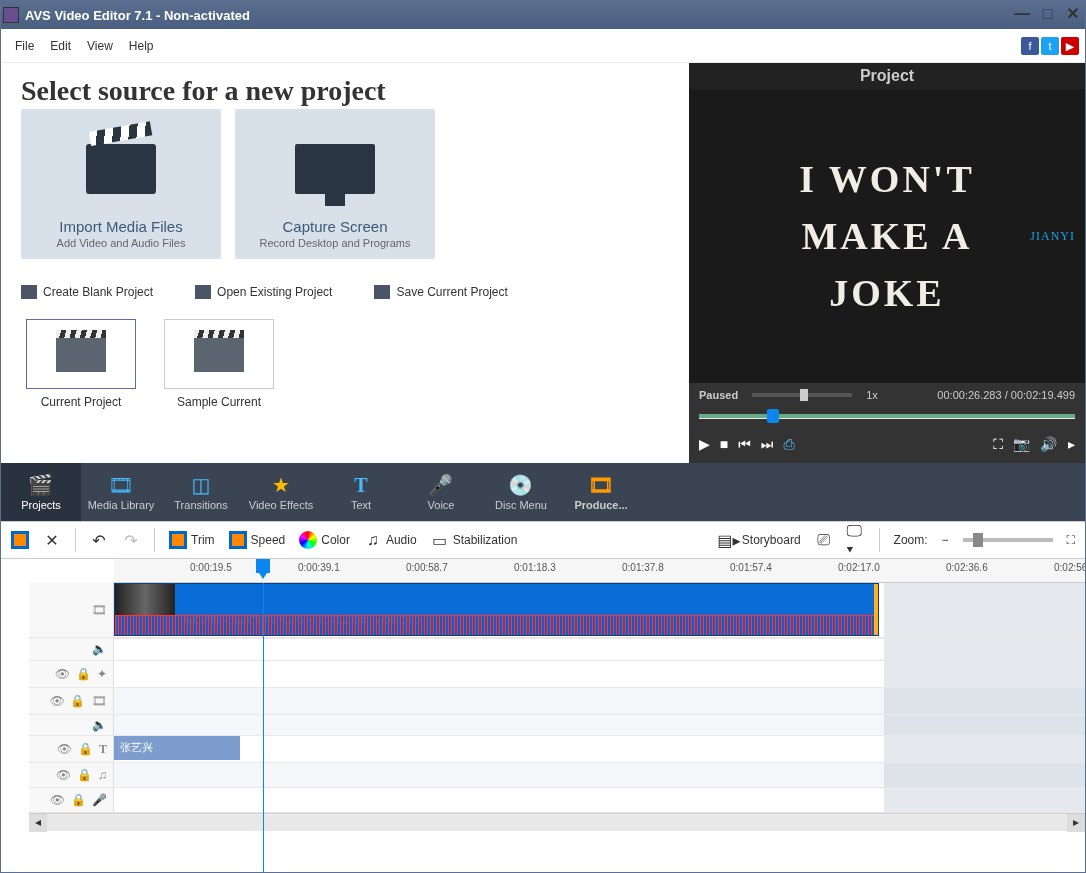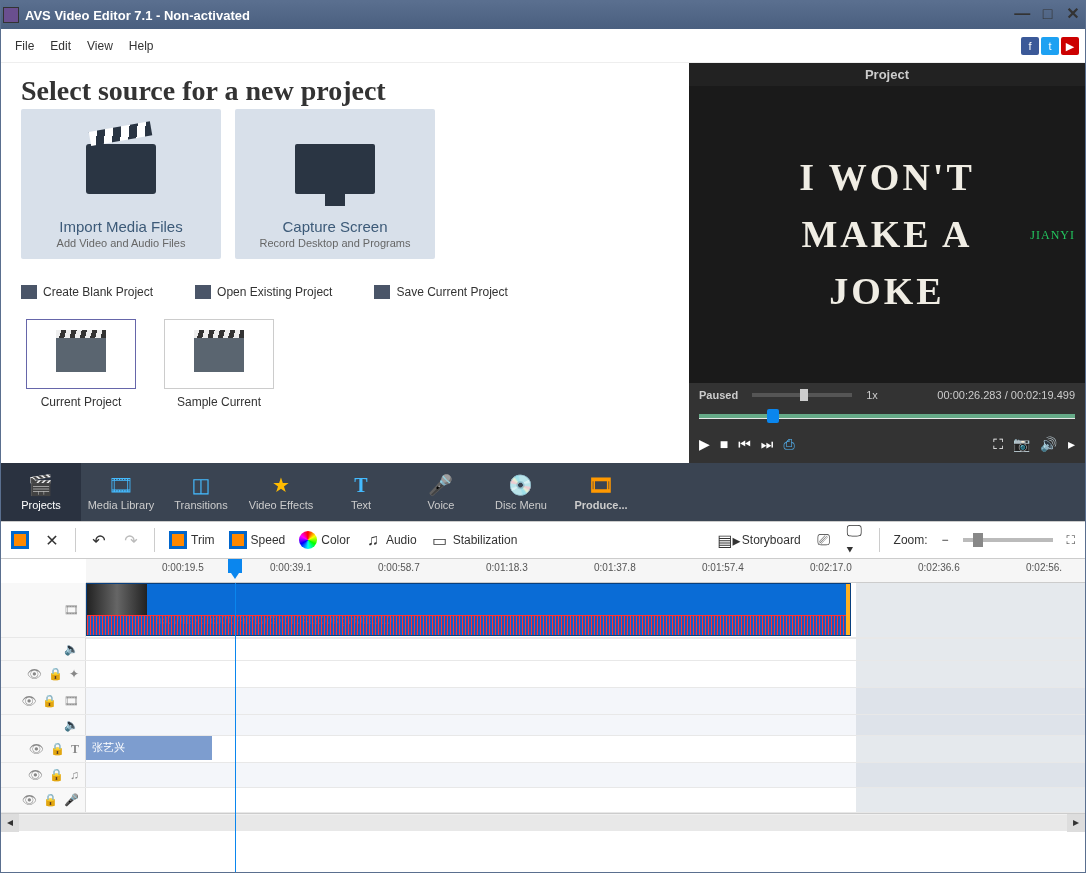--- a/index.html
+++ b/index.html
@@ -32,23 +32,23 @@
 .proj-actions span { display:flex; align-items:center; gap:6px; cursor:pointer; }
 .pa-icon { width:16px; height:14px; background:#4a5568; display:inline-block; }
 .thumbs { display:flex; gap:18px; padding-top:6px; }
 .thumb { display:flex; flex-direction:column; align-items:center; width:120px; }
 .thumb-box { width:110px; height:70px; border:1px solid #ccc; display:flex; align-items:center; justify-content:center; background:#fff; }
 .thumb-box.sel { border:1px solid #66a; }
 .thumb .mini-clap { width:50px; height:36px; background:#5a6570; position:relative; }
 .thumb .mini-clap::before { content:""; position:absolute; top:-6px; left:0; width:50px; height:8px; background:repeating-linear-gradient(105deg,#eee 0 5px,#333 5px 10px); }
 .thumb-label { margin-top:6px; font-size:12px; }
 .right-pane { width:396px; background:#000; display:flex; flex-direction:column; }
-.preview-header { background:#222; color:#ccc; text-align:center; font-size:13px; padding:4px; font-weight:bold; }
+.preview-header { background:#222; color:#ccc; text-align:center; font-size:16px; padding:4px; font-weight:bold; }
 .preview-area { flex:1; background:#1a1a1a; display:flex; align-items:center; justify-content:center; color:#f0ede4; font-family: Georgia, serif; font-weight:bold; font-size:38px; letter-spacing:3px; text-align:center; line-height:1.5; position:relative; }
-.preview-area .wm { position:absolute; right:10px; color:#22c55e; font-size:12px; font-weight:normal; letter-spacing:1px; }
+.preview-area .wm { position:absolute; right:10px; color:#0ea5e9; font-size:12px; font-weight:normal; letter-spacing:1px; }
 .preview-status { background:#333; color:#ccc; height:24px; display:flex; align-items:center; padding:0 10px; gap:14px; font-size:11px; }
 .preview-status .spd-slider { width:100px; height:4px; background:#555; position:relative; }
 .preview-status .spd-slider::after { content:""; position:absolute; left:48px; top:-4px; width:8px; height:12px; background:#ccc; }
 .preview-status .time { margin-left:auto; }
 .preview-scrub { background:#333; height:18px; padding:0 10px; display:flex; align-items:center; }
 .preview-scrub .track { flex:1; height:5px; background:#6a8; position:relative; }
 .preview-scrub .track::after { content:""; position:absolute; left:18%; top:-5px; width:12px; height:14px; background:#0a86ee; border-radius:2px; }
 .preview-controls { background:#333; height:38px; display:flex; align-items:center; padding:0 10px; gap:10px; color:#fff; }
 .preview-controls .pc { cursor:pointer; font-size:14px; }
 .preview-controls .spacer { flex:1; }
@@ -59,21 +59,21 @@
 .tab.produce { font-weight:bold; }
 .tools-bar { height:38px; background:#fff; border-top:1px solid #ccc; border-bottom:1px solid #ccc; display:flex; align-items:center; padding:0 10px; gap:14px; font-size:12px; }
 .tools-bar .sep { width:1px; height:24px; background:#ccc; }
 .tools-bar .tb { display:flex; align-items:center; gap:4px; cursor:pointer; }
 .tools-bar .tbi { width:18px; height:18px; display:inline-flex; align-items:center; justify-content:center; font-size:16px; }
 .film-i { background:linear-gradient(#f80,#f80); border:3px solid #06c; width:22px; height:18px; }
 .col-i { width:16px; height:16px; border-radius:50%; background:conic-gradient(red,yellow,lime,cyan,blue,magenta,red);}
 .tools-bar .right-tools { margin-left:auto; display:flex; align-items:center; gap:14px; }
 .zoom-slider { width:90px; height:4px; background:#bbb; position:relative; }
 .zoom-slider::after { content:""; position:absolute; left:10px; top:-5px; width:10px; height:14px; background:#888; }
-.timeline { position:relative; background:#fff; }
+.timeline { position:relative; background:#fff;margin-left:28px; }
 .time-ruler { height:24px; background:#f6f6f6; border-bottom:1px solid #ccc; position:relative; margin-left:85px; font-size:10px; color:#555; }
 .time-ruler .tick { position:absolute; top:3px; }
 .time-ruler .playhead { position:absolute; left:142px; top:0; width:14px; height:14px; background:#0a86ee; }
 .time-ruler .playhead::after { content:""; position:absolute; left:3px; top:14px; border-left:4px solid transparent; border-right:4px solid transparent; border-top:6px solid #0a86ee; }
 .playhead-line { position:absolute; left:234px; top:0; width:1px; height:300px; background:#0a86ee; z-index:5; }
 .tracks { position:relative; }
 .track { display:flex; border-bottom:1px solid #e8e8e8; }
 .track-head { width:85px; min-width:85px; background:#f8f8f8; border-right:1px solid #ddd; display:flex; align-items:center; justify-content:flex-end; gap:6px; padding:4px 6px; color:#888; font-size:12px; }
 .track-head span { cursor:pointer; }
 .track-body { flex:1; position:relative; background:#fff; }

